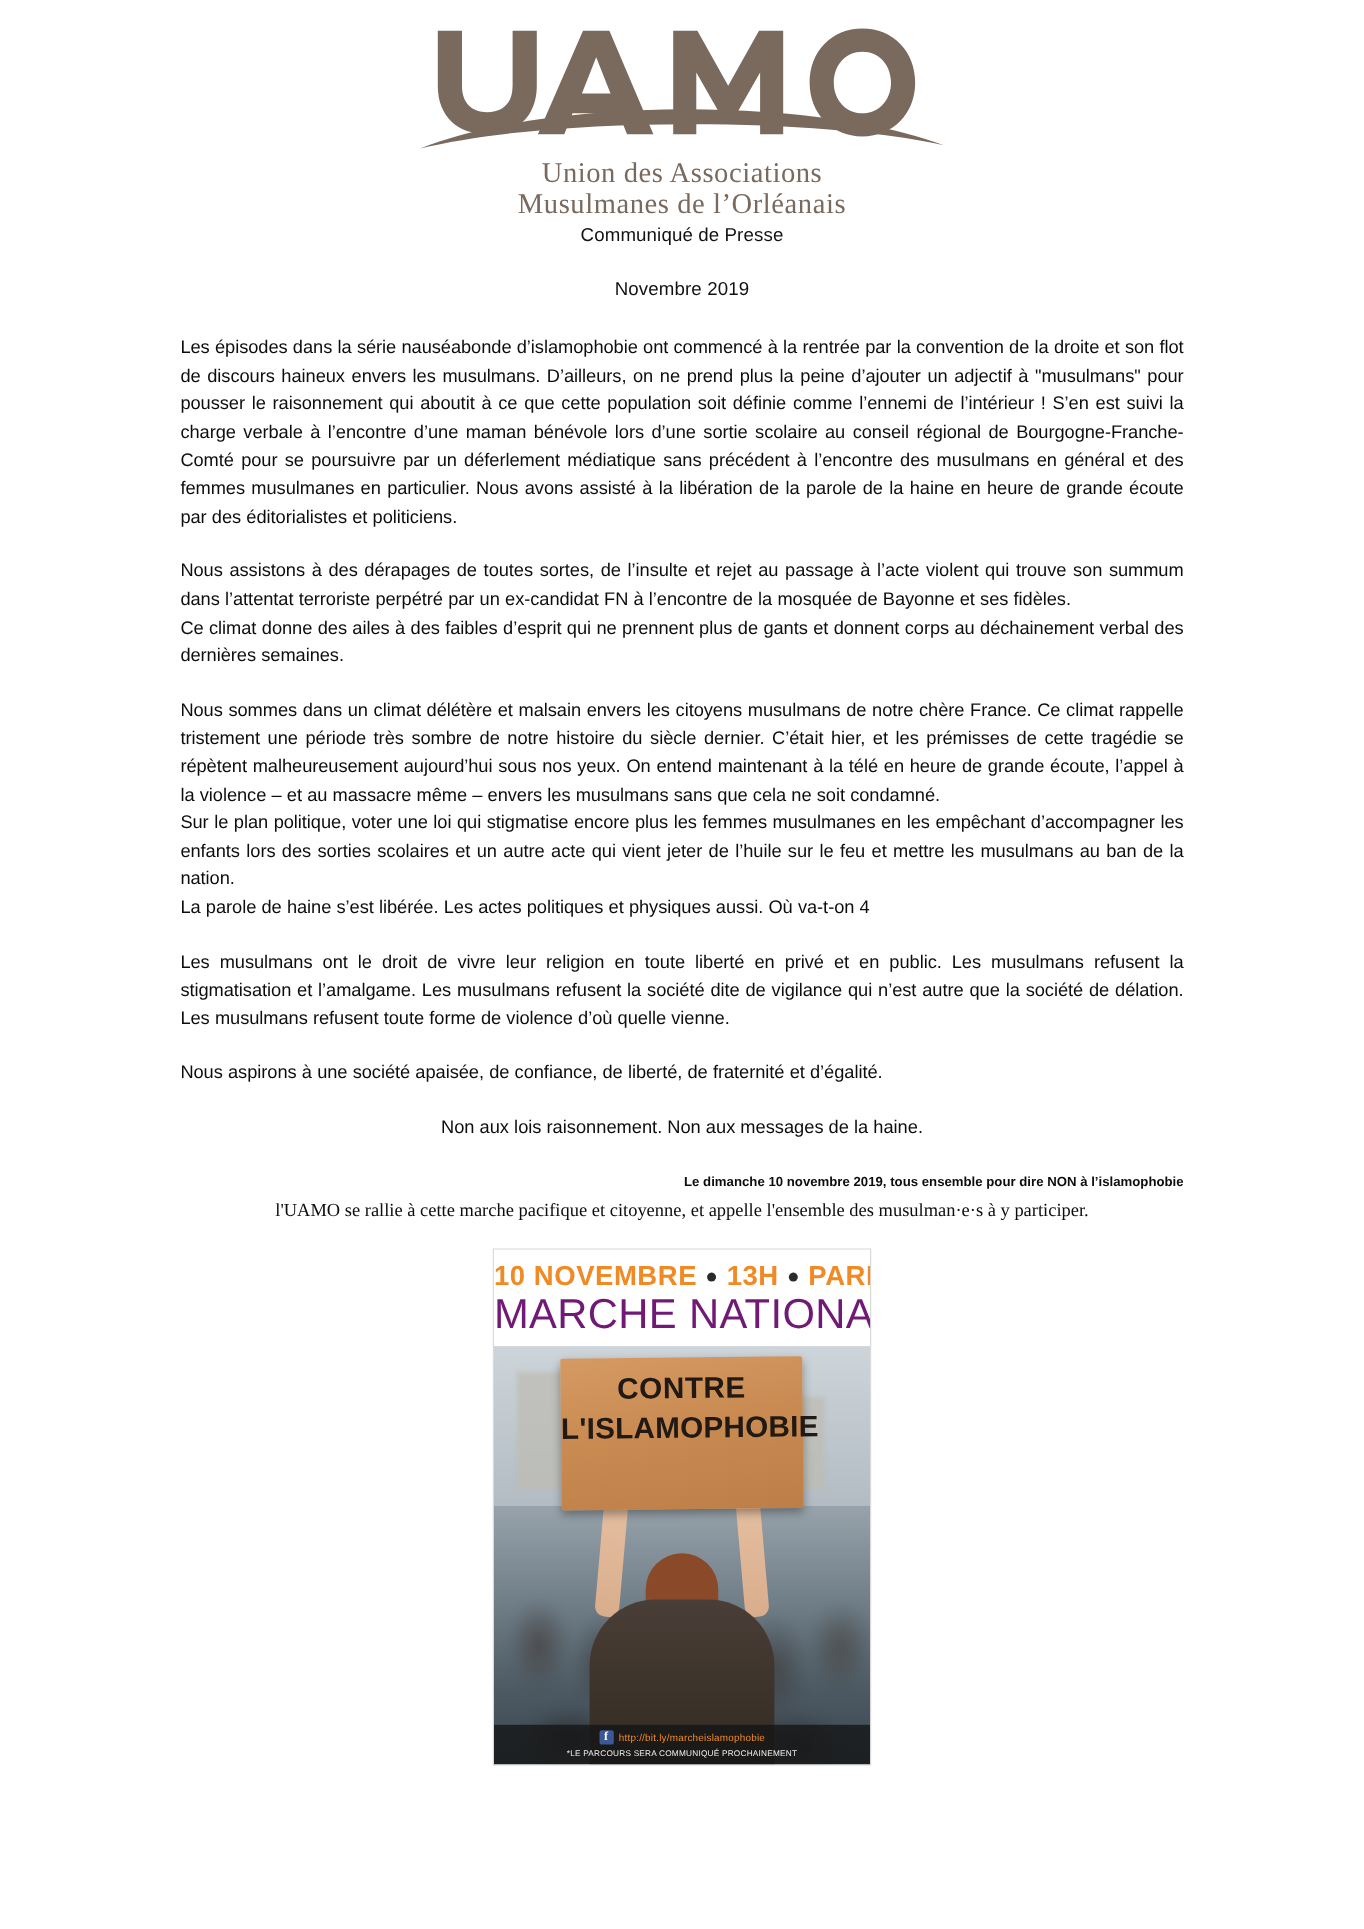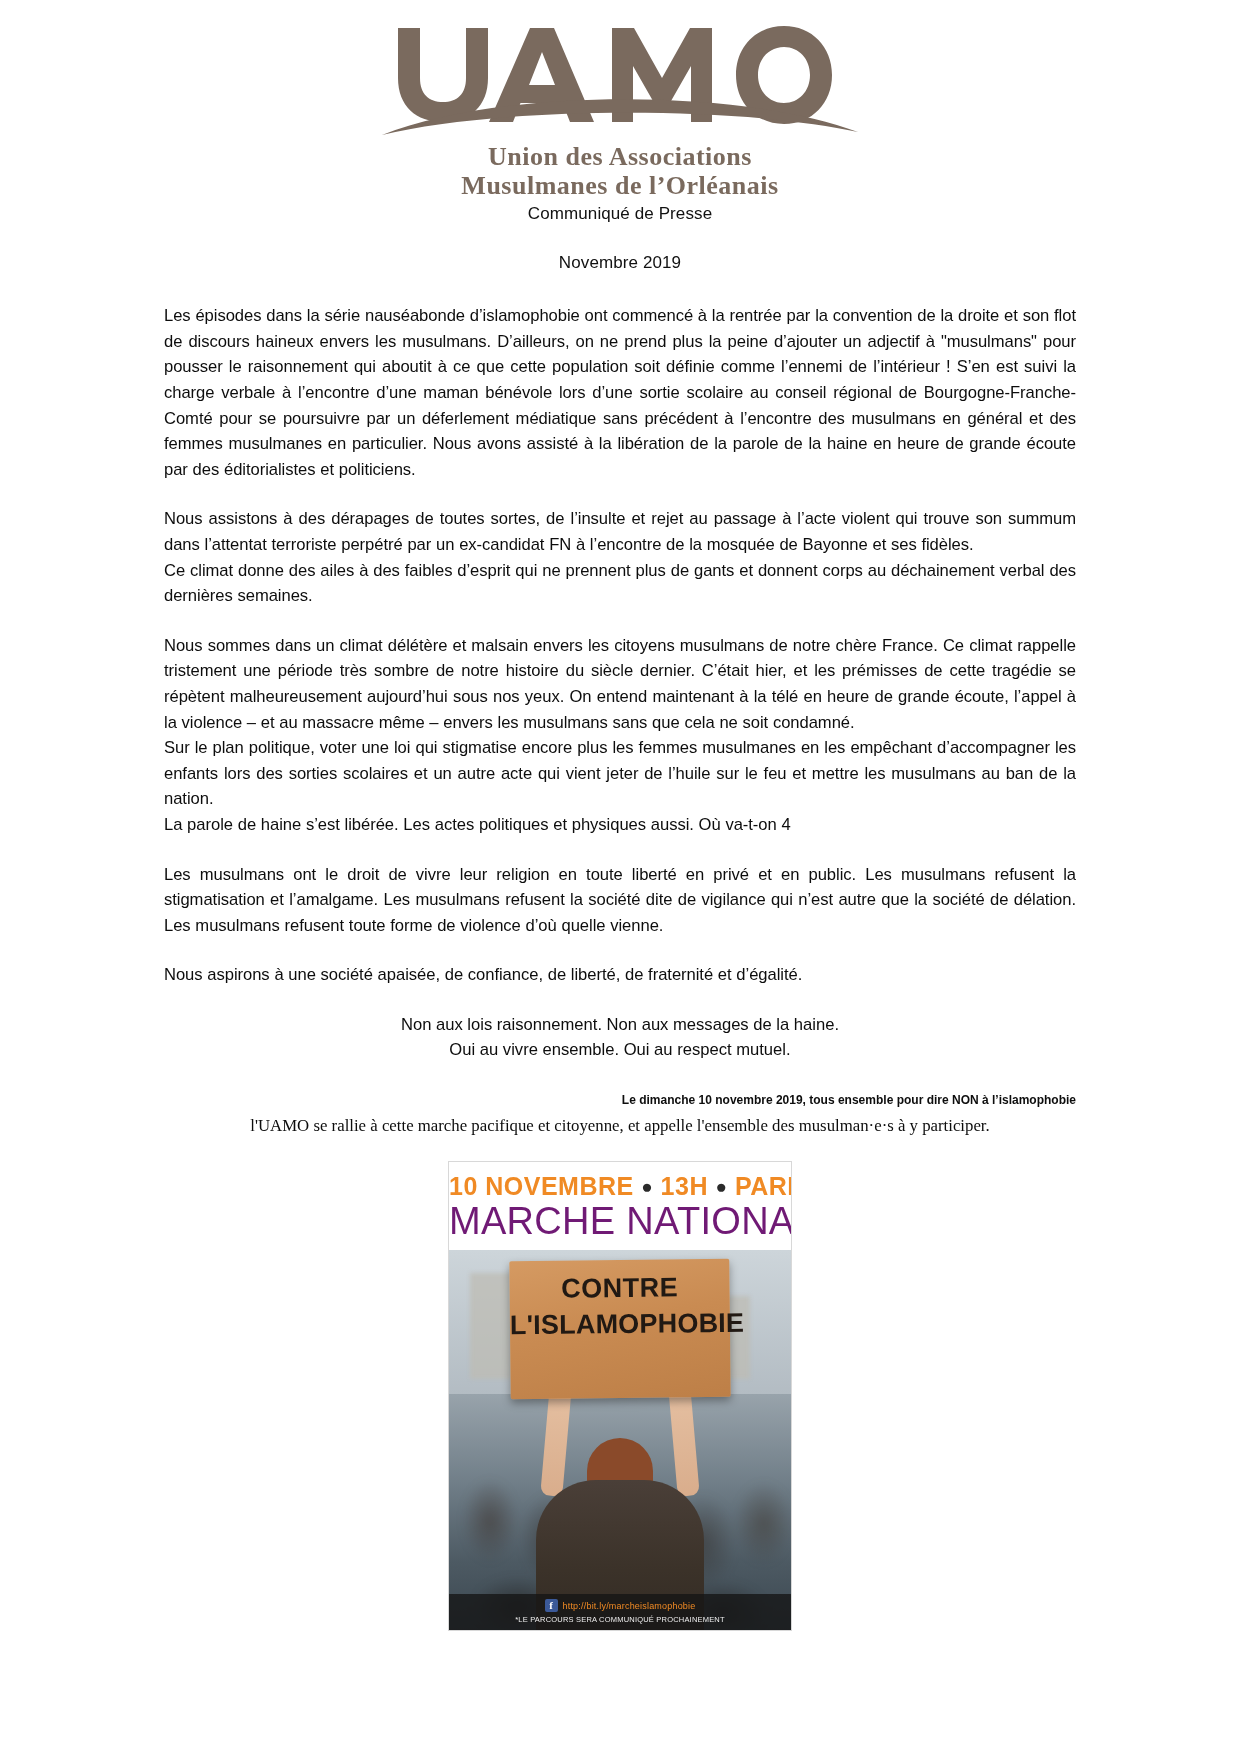--- a/index.html
+++ b/index.html
@@ -21,21 +21,20 @@
     height: 1754px;
     position: relative;
     background: #fff;
     box-sizing: border-box;
   }
 
   
   .logo-block {
     padding-top: 22px;
     text-align: center;
-    font-weight: bold;
   }
   .logo-svg-wrap {
     display: block;
     margin: 0 auto;
     width: 480px;
   }
   .logo-sub1, .logo-sub2 {
     font-family: "Liberation Serif", serif;
     color: #7a6a5e;
     letter-spacing: 0.5px;
@@ -316,21 +315,20 @@
 
     <p class="para">Les musulmans ont le droit de vivre leur religion en toute liberté en privé et en public. Les musulmans refusent la stigmatisation et l’amalgame. Les musulmans refusent la société dite de vigilance qui n’est autre que la société de délation. Les musulmans refusent toute forme de violence d’où quelle vienne.</p>
 
     <div class="gap-lg"></div>
 
     <p class="para">Nous aspirons à une société apaisée, de confiance, de liberté, de fraternité et d’égalité.</p>
 
     <div class="gap-lg"></div>
 
     <div class="center-line">Non aux lois raisonnement. Non aux messages de la haine.</div>
-    <div class="center-line">Oui au vivre ensemble. Oui au respect mutuel.</div>
 
     <div class="gap-lg"></div>
 
     <div class="cta-bold">Le dimanche 10 novembre 2019, tous ensemble pour dire NON à l’islamophobie</div>
     <div class="cta-sub">l'UAMO se rallie à  cette marche pacifique et citoyenne, et appelle l'ensemble des musulman·e·s à y participer.</div>
 
     <div class="poster-wrap">
       <div class="poster">
 
         <div class="poster-head">

